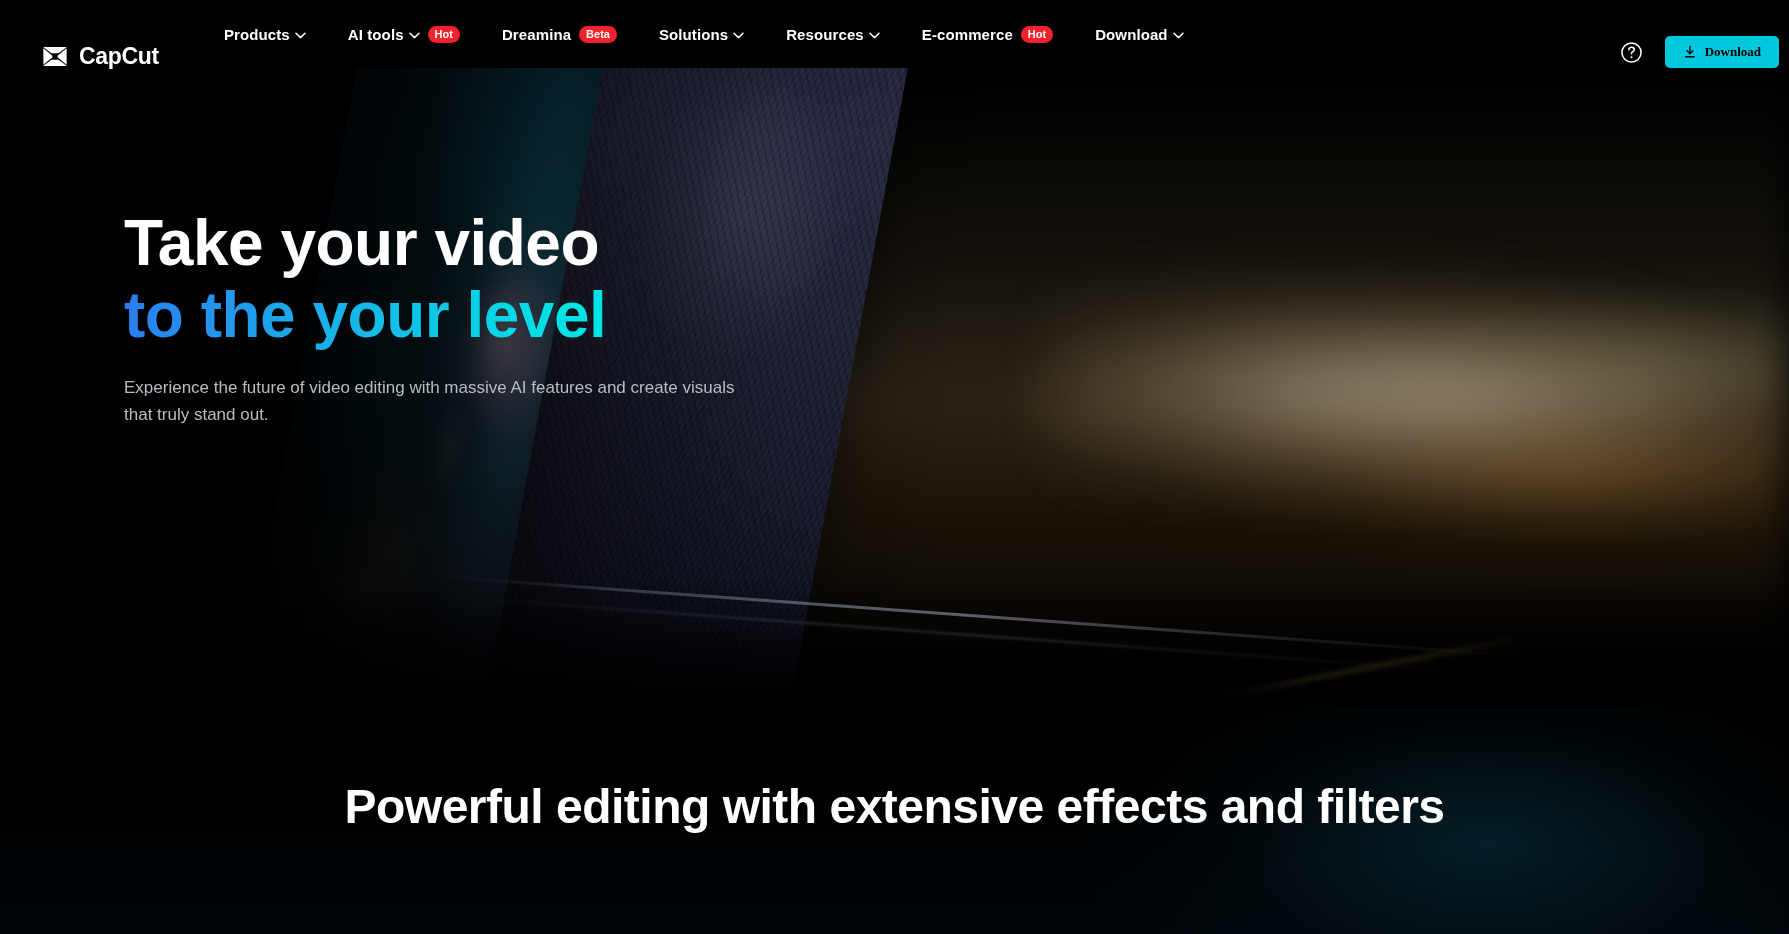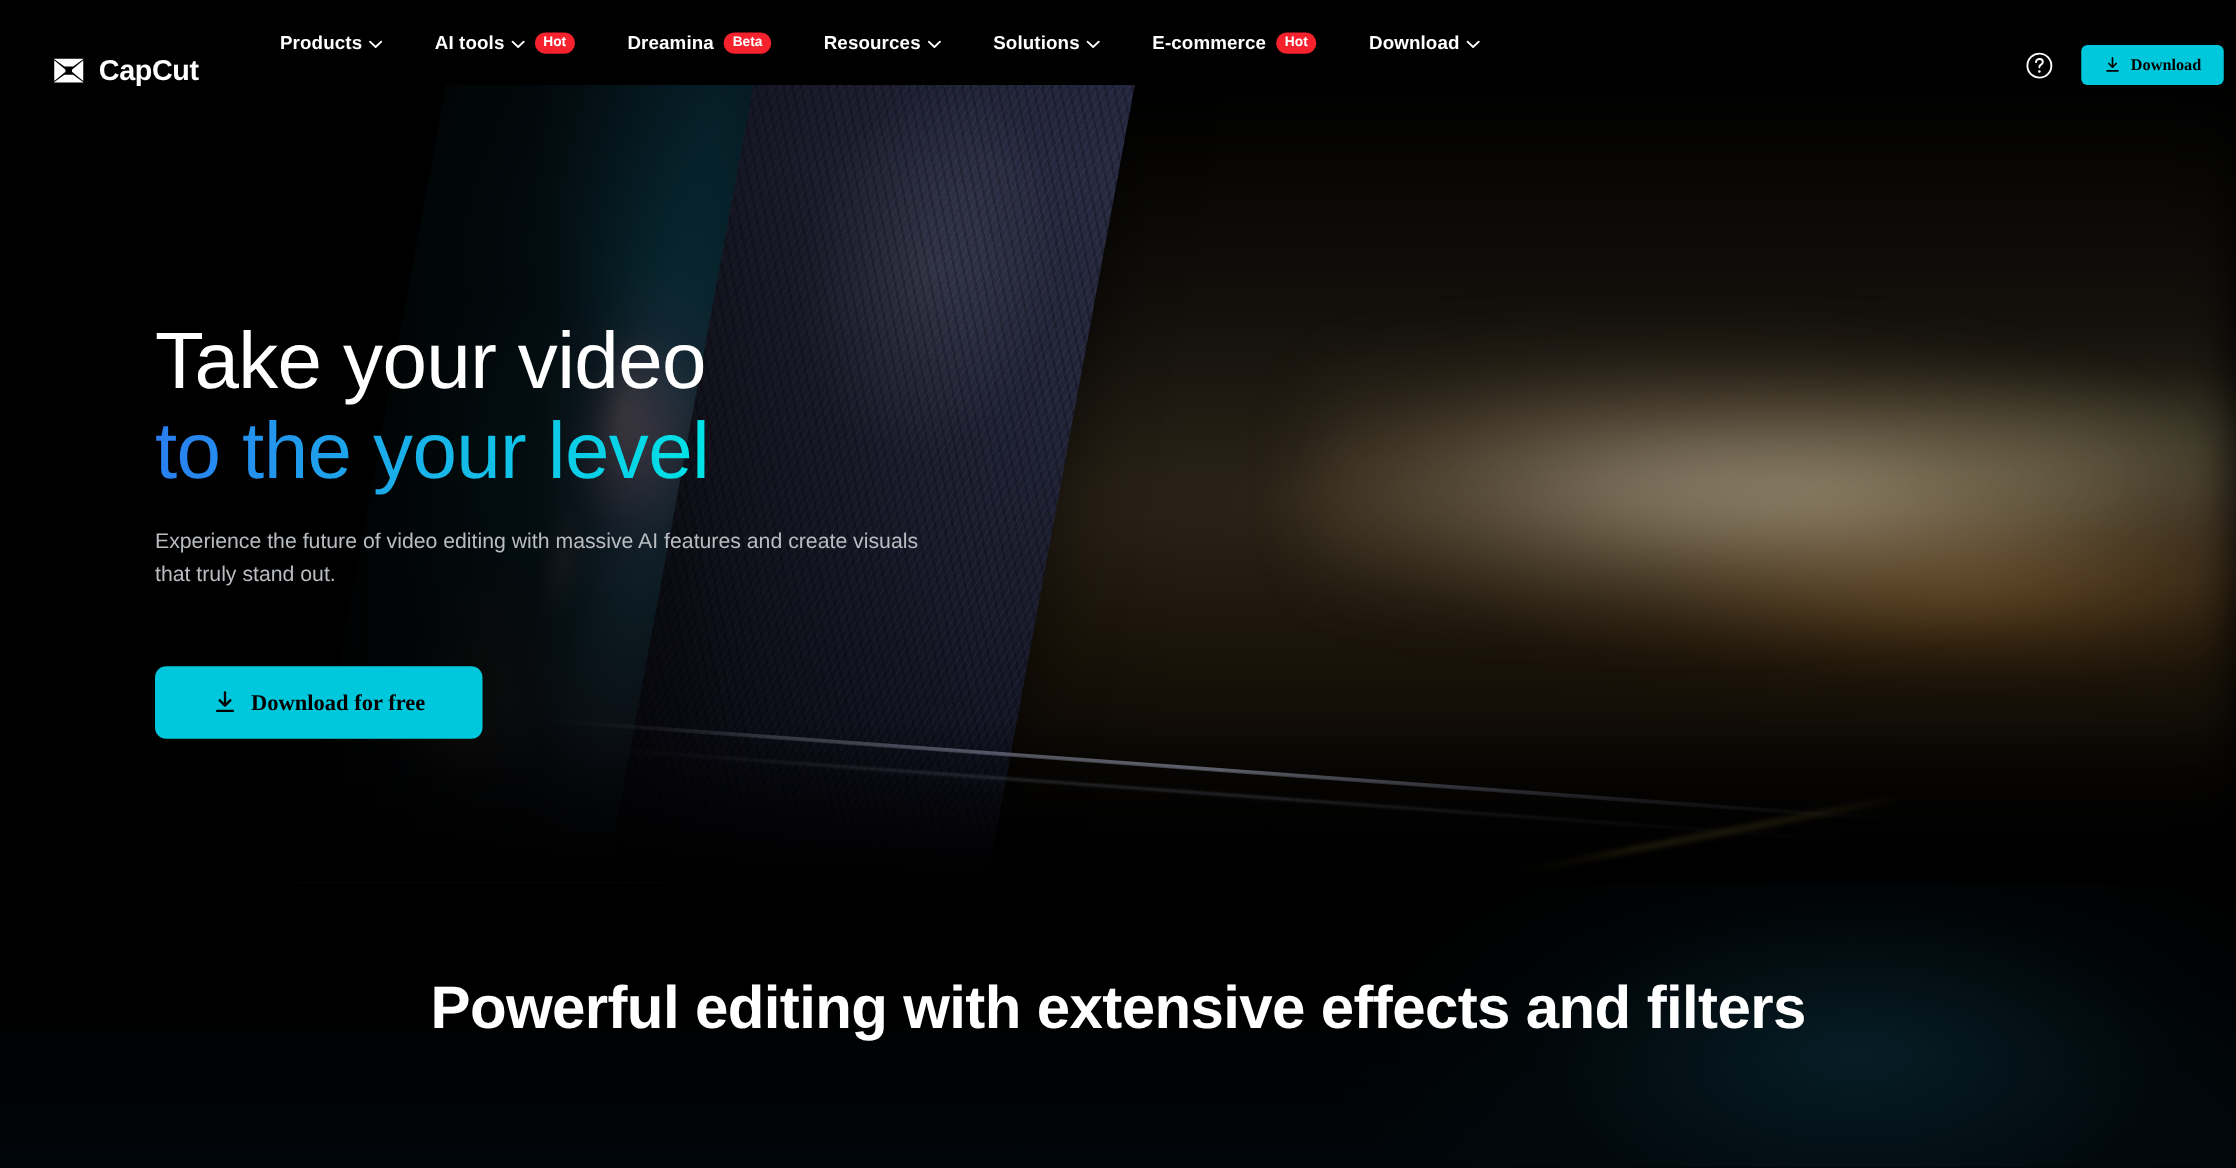--- a/index.html
+++ b/index.html
@@ -138,22 +138,22 @@
     position:absolute; inset:0;
     background:linear-gradient(90deg, #000 0%, #000 14%, rgba(0,0,0,0.88) 24%, rgba(0,0,0,0.45) 34%, rgba(0,0,0,0.12) 44%, rgba(0,0,0,0) 54%);
   }
   .hero-bottom-fade{
     position:absolute; left:0; bottom:0; width:100%; height:130px;
     background:linear-gradient(180deg, rgba(0,0,0,0) 0%, rgba(0,0,0,0.62) 55%, #000 100%);
   }
 
   .hero-content{ position:absolute; left:124px; top:140px; z-index:10; }
   .h1{
-    font-size:64px; font-weight:400; line-height:1.12;
-    letter-spacing:-0.5px; color:#fff;margin-top:45px;
+    font-size:64px; font-weight:700; line-height:1.12;
+    letter-spacing:-0.5px; color:#fff;
   }
   .h1-grad{
     display:block;
     background:linear-gradient(90deg, #2a7ef0 0%, #16b9e8 38%, #00e2e6 70%, #00e8e0 100%);
     -webkit-background-clip:text; background-clip:text;
     -webkit-text-fill-color:transparent; color:transparent;
   }
   .hero-sub{
     margin-top:24px; color:#b9bcc0;
     font-size:17px; line-height:1.56; max-width:625px;
@@ -211,27 +211,27 @@
       <svg class="chev" viewBox="0 0 11 7">
           <path d="M1 1.3 L5.5 5.6 L10 1.3" stroke="#fff" stroke-width="1.5" fill="none" stroke-linecap="round" stroke-linejoin="round"></path>
         </svg>
       <span class="badge">Hot</span>
     </div>
     <div class="nav-item">
       <span class="nav-label">Dreamina</span>
       <span class="badge">Beta</span>
     </div>
     <div class="nav-item">
+      <span class="nav-label">Solutions</span>
+      <svg class="chev" viewBox="0 0 11 7">
+          <path d="M1 1.3 L5.5 5.6 L10 1.3" stroke="#fff" stroke-width="1.5" fill="none" stroke-linecap="round" stroke-linejoin="round"></path>
+        </svg>
+    </div>
+    <div class="nav-item">
       <span class="nav-label">Resources</span>
-      <svg class="chev" viewBox="0 0 11 7">
-          <path d="M1 1.3 L5.5 5.6 L10 1.3" stroke="#fff" stroke-width="1.5" fill="none" stroke-linecap="round" stroke-linejoin="round"></path>
-        </svg>
-    </div>
-    <div class="nav-item">
-      <span class="nav-label">Solutions</span>
       <svg class="chev" viewBox="0 0 11 7">
           <path d="M1 1.3 L5.5 5.6 L10 1.3" stroke="#fff" stroke-width="1.5" fill="none" stroke-linecap="round" stroke-linejoin="round"></path>
         </svg>
     </div>
     <div class="nav-item">
       <span class="nav-label">E-commerce</span>
       <span class="badge">Hot</span>
     </div>
     <div class="nav-item">
       <span class="nav-label">Download</span>
@@ -270,26 +270,18 @@
   <div class="rail-yellow"></div>
   <div class="hero-scrim"></div>
   <div class="hero-bottom-fade"></div>
 
   <div class="hero-content">
     <h1 class="h1">
       <span>Take your video</span>
       <span class="h1-grad">to the your level</span>
     </h1>
     <p class="hero-sub">Experience the future of video editing with massive AI features and create visuals that truly stand out.</p>
-    <button class="cta">
-      <svg class="cta-icon" viewBox="0 0 16 16">
-        <path d="M8 1.5 V9.6" stroke="#000" stroke-width="1.5" stroke-linecap="round"></path>
-        <path d="M4.6 6.6 L8 10 L11.4 6.6" stroke="#000" stroke-width="1.5" fill="none" stroke-linecap="round" stroke-linejoin="round"></path>
-        <path d="M3 13.4 H13" stroke="#000" stroke-width="1.5" stroke-linecap="round"></path>
-      </svg>
-      <span>Download for free</span>
-    </button>
   </div>
 </section>
 
 <section class="section2">
   <h2 class="h2">Powerful editing with extensive effects and filters</h2>
 </section>
 
 </body></html>

